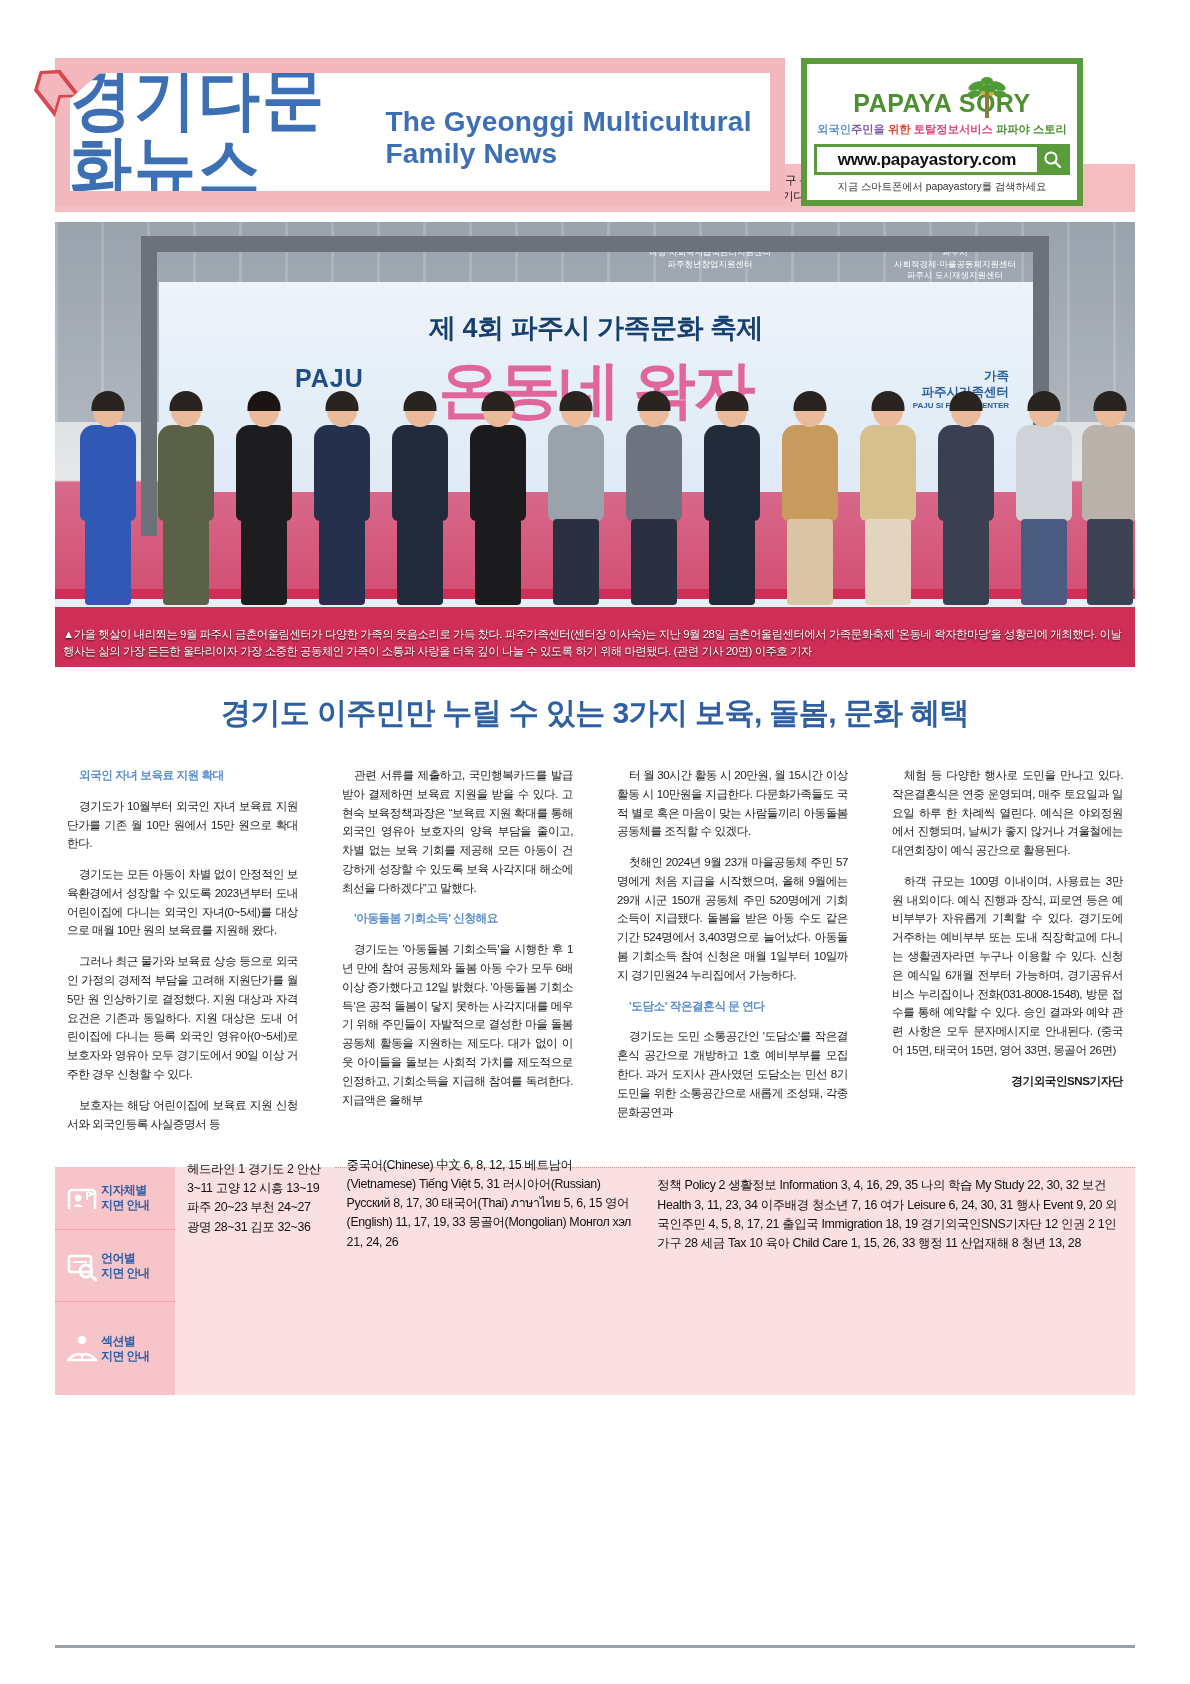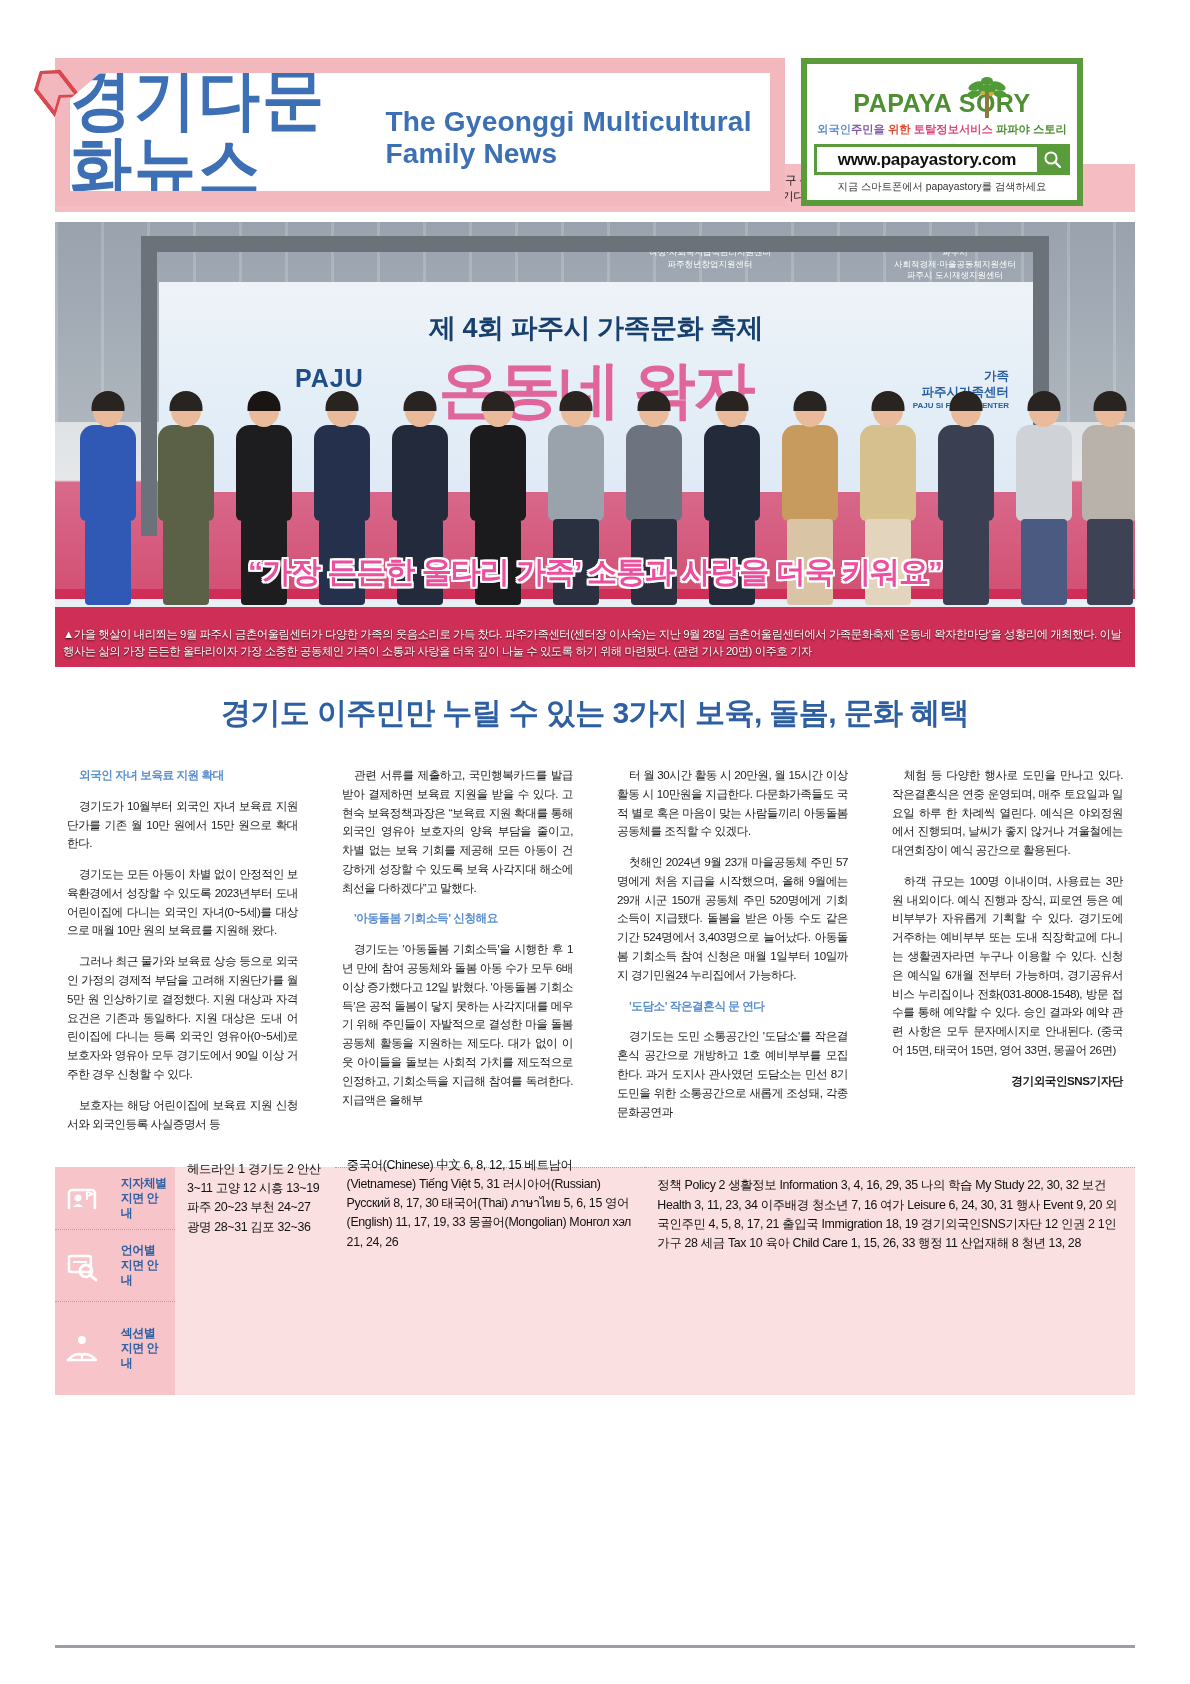--- a/index.html
+++ b/index.html
@@ -127,21 +127,21 @@
   .cols{display:flex;margin-top:20px;gap:20px;}
   .col{width:346.7px;font-size:11.6px;line-height:1.62;color:#1a1a1a;text-align:justify;letter-spacing:-.45px;}
   .col p{margin:12px;text-indent:12px;}
   .sub{color:#5b8fd0;font-weight:bold;text-indent:12px;margin-top:4px;}
   .sign{text-align:right;margin-top:2px;font-weight:bold;}
 
   
   .index{margin-top:22px;display:flex;background:#fbe0e2;border:0;}
   .idx-left{width:120px;background:#f7c5c9;display:flex;flex-direction:column;}
   .idx-right{flex:1;background:#fbe0e2;display:flex;flex-direction:row;}
-  .idx-lrow{display:flex;align-items:center;gap:22px;padding:10px 6px 10px 10px;box-sizing:border-box;}
+  .idx-lrow{display:flex;align-items:center;gap:2px;padding:10px 6px 10px 10px;box-sizing:border-box;}
   .idx-lrow + .idx-lrow{border-top:1px dotted #e48f96;}
   .idx-lbl{font-size:12px;font-weight:bold;color:#2e5fa3;line-height:1.25;letter-spacing:-.6px;}
   .idx-rrow{padding:11px 12px;box-sizing:border-box;font-size:12.4px;line-height:1.55;color:#111;letter-spacing:-.35px;}
   .idx-rrow + .idx-rrow{border-top:1px dotted #e48f96;}
   .r1{height:62px;display:flex;align-items:center;}
   .r2{height:72px;display:flex;align-items:center;}
   .r3{height:94px;display:flex;align-items:center;}
   .bottom-rule{position:absolute;left:55px;right:55px;bottom:36px;height:3px;background:#9aa0a6;}
   svg{display:block;}
 </style>
@@ -315,21 +315,20 @@
           <span class="hair"></span>
         </div>
       <div class="pp" style="left:1024px">
           <span class="body" style="background:#b8b2ab"></span>
           <span class="legs" style="background:#3d4254"></span>
           <span class="head"></span>
           <span class="hair"></span>
         </div>
     </div>
 
-    <div class="photo-headline">“가장 든든한 울타리 가족’ 소통과 사랑을 더욱 키워요”</div>
     <div class="photo-caption">▲가을 햇살이 내리쬐는 9월 파주시 금촌어울림센터가 다양한 가족의 웃음소리로 가득 찼다. 파주가족센터(센터장 이사숙)는 지난 9월 28일 금촌어울림센터에서 가족문화축제 '온동네 왁자한마당'을 성황리에 개최했다. 이날 행사는 삶의 가장 든든한 울타리이자 가장 소중한 공동체인 가족이 소통과 사랑을 더욱 깊이 나눌 수 있도록 하기 위해 마련됐다. (관련 기사 20면) 이주호 기자</div>
   </div>
 
   <div class="article-headline">경기도 이주민만 누릴 수 있는 3가지 보육, 돌봄, 문화 혜택</div>
 
   <div class="cols">
     <div class="col">
       <p class="sub">외국인 자녀 보육료 지원 확대</p>
       <p>경기도가 10월부터 외국인 자녀 보육료 지원단가를 기존 월 10만 원에서 15만 원으로 확대한다.</p>
       <p>경기도는 모든 아동이 차별 없이 안정적인 보육환경에서 성장할 수 있도록 2023년부터 도내 어린이집에 다니는 외국인 자녀(0~5세)를 대상으로 매월 10만 원의 보육료를 지원해 왔다.</p>

